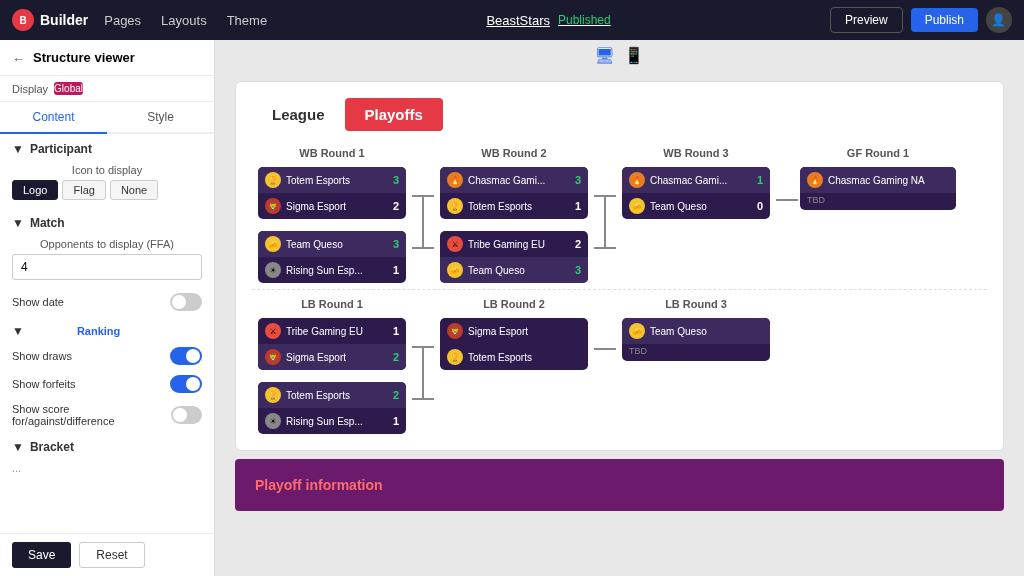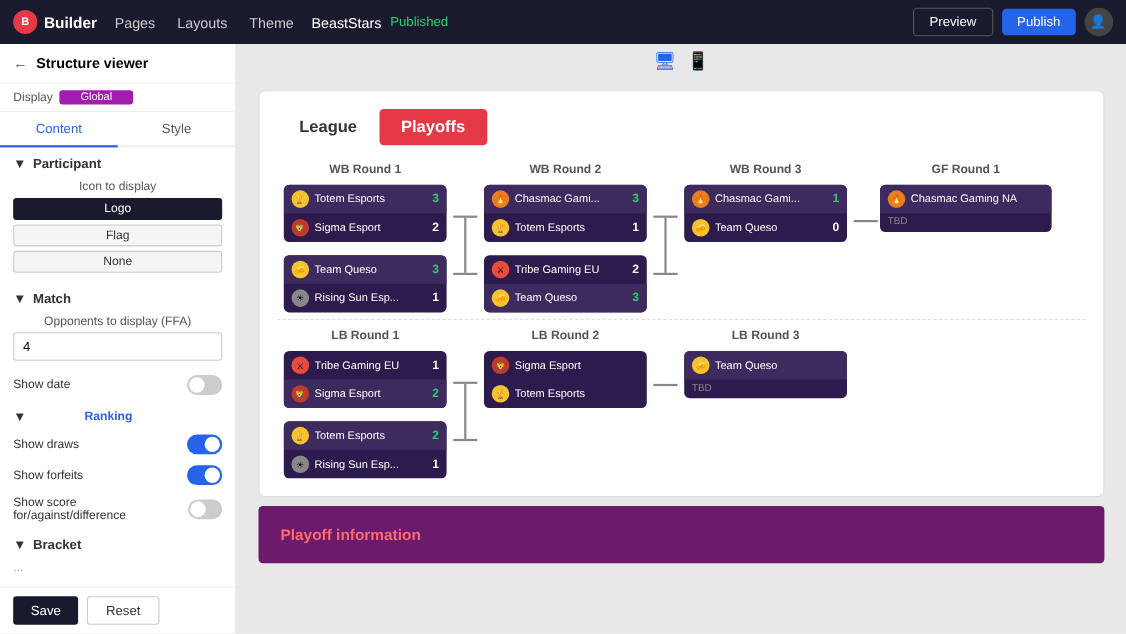--- a/index.html
+++ b/index.html
@@ -7,46 +7,46 @@
 
     
     .topbar {
       display: flex; align-items: center; background: #1a1a2e; height: 40px; padding: 0 12px;
       color: #fff; gap: 16px;
     }
     .topbar-logo { display: flex; align-items: center; gap: 6px; font-weight: bold; font-size: 14px; }
     .topbar-logo-icon { width: 22px; height: 22px; background: #e63946; border-radius: 50%; display: flex; align-items: center; justify-content: center; font-size: 10px; }
     .topbar-nav { display: flex; gap: 20px; font-size: 13px; color: #ccc; }
     .topbar-nav span { cursor: pointer; }
-    .topbar-center { flex: 1; display: flex; align-items: center; justify-content: flex-start; gap: 8px; font-size: 13px; }
+    .topbar-center { flex: 1; display: flex; align-items: center; justify-content: center; gap: 8px; font-size: 13px; text-decoration: underline; }
     .published-badge { color: #2ecc71; font-size: 12px; }
     .topbar-actions { display: flex; align-items: center; gap: 8px; }
     .btn-preview { background: transparent; border: 1px solid #555; color: #fff; padding: 5px 14px; border-radius: 4px; cursor: pointer; font-size: 12px; }
     .btn-publish { background: #2563eb; border: none; color: #fff; padding: 5px 14px; border-radius: 4px; cursor: pointer; font-size: 12px; }
     .avatar { width: 26px; height: 26px; border-radius: 50%; background: #444; display: flex; align-items: center; justify-content: center; color: #fff; font-size: 12px; }
 
     
     .main-layout { display: flex; height: calc(576px - 40px); }
 
     
     .sidebar { width: 215px; background: #fff; border-right: 1px solid #ddd; display: flex; flex-direction: column; overflow-y: auto; }
     .sidebar-header { display: flex; align-items: center; gap: 8px; padding: 10px 12px; border-bottom: 1px solid #eee; font-size: 13px; font-weight: bold; }
     .sidebar-back { cursor: pointer; color: #555; }
     .display-row { display: flex; align-items: center; gap: 6px; padding: 6px 12px; border-bottom: 1px solid #eee; font-size: 11px; color: #555; }
-    .display-badge { background: #a21caf; color: #fff; padding: 1px 19px; border-radius: 3px; font-size: 10px; }
+    .display-badge { background: #be185d; color: #fff; padding: 1px 0; border-radius: 3px; font-size: 10px; }
     .tabs-row { display: flex; border-bottom: 2px solid #eee; }
     .tab { flex: 1; text-align: center; padding: 8px 0; cursor: pointer; font-size: 12px; color: #555; }
     .tab.active { color: #2563eb; border-bottom: 2px solid #2563eb; margin-bottom: -2px; }
 
     .section-header { display: flex; align-items: center; gap: 6px; padding: 8px 12px 4px; font-size: 12px; font-weight: bold; color: #333; cursor: pointer; }
 
     .form-group { padding: 4px 12px 8px; }
     .form-label { font-size: 11px; color: #555; margin-bottom: 4px; display: block; text-align: center; }
 
-    .icon-buttons { display: flex; gap: 4px; flex-direction: column; }
+    .icon-buttons { display: flex; gap: 4px; }
     .icon-btn { padding: 3px 10px; border: 1px solid #ccc; border-radius: 3px; font-size: 11px; cursor: pointer; background: #f5f5f5; color: #333; }
     .icon-btn.active { background: #1a1a2e; color: #fff; border-color: #1a1a2e; }
 
     .input-field { width: 100%; padding: 5px 8px; border: 1px solid #ccc; border-radius: 3px; font-size: 12px; }
 
     .toggle-row { display: flex; align-items: center; justify-content: space-between; padding: 5px 12px; }
     .toggle-label { font-size: 11px; color: #333; }
     .toggle { width: 32px; height: 18px; border-radius: 9px; position: relative; cursor: pointer; }
     .toggle.on { background: #2563eb; }
     .toggle.off { background: #ccc; }

